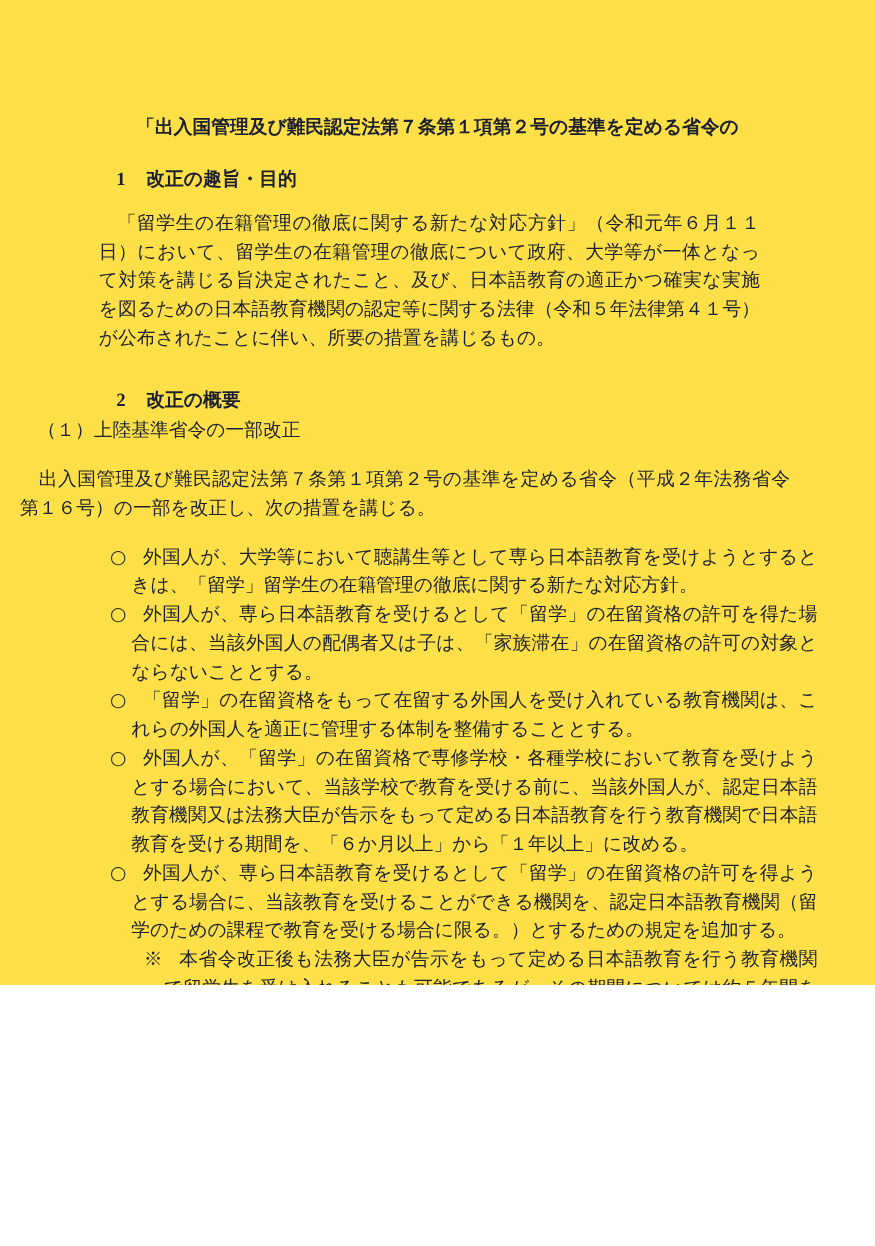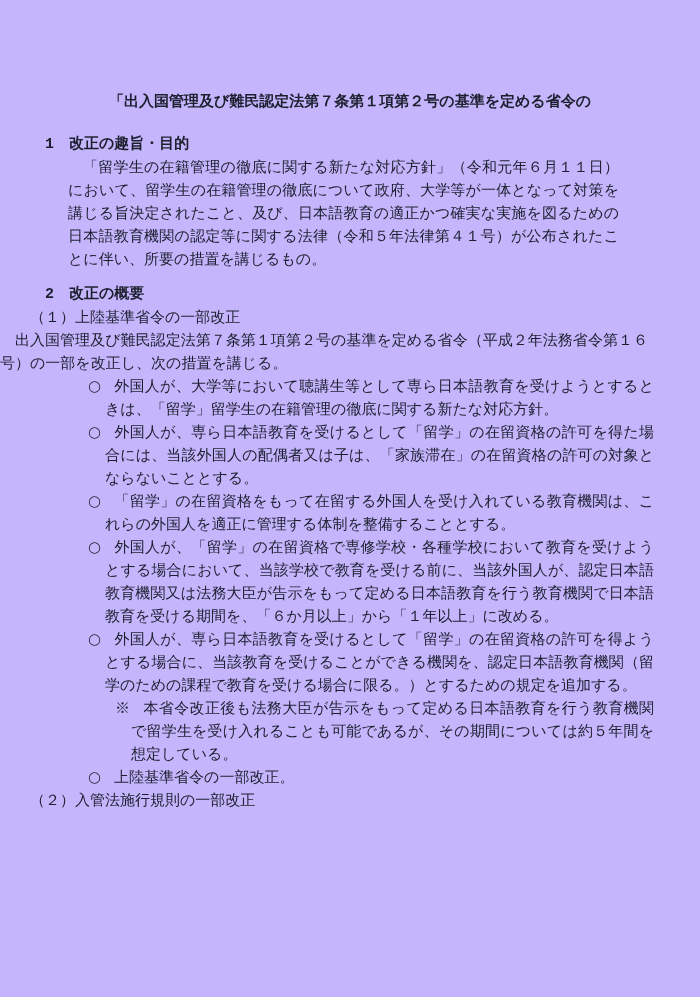--- a/index.html
+++ b/index.html
@@ -3,60 +3,60 @@
 <meta charset="utf-8">
 <style>
   html, body {
     margin: 0;
     padding: 0;
     background: #ffffff;
   }
   .page {
     position: relative;
     width: 700px;
-    height: 997px;
-    background: #c4b5fd;
+    height: 788px;
+    background: #fde047;
     color: #1c1f2e;
     font-family: "DejaVu Serif", "Liberation Serif", serif;
     font-size: 15px;
     line-height: 23px;
     overflow: hidden;
   }
   .doc-title {
     padding-top: 86px;
     text-align: center;
     font-family: "DejaVu Sans", "Liberation Sans", sans-serif;
     font-weight: bold;
     font-size: 15px;
     line-height: 30px;
   }
   .sec-heading {
-    font-family: Liberation Mono, monospace;
+    font-family: Liberation Serif, serif;
     font-weight: bold;
     font-size: 15px;
-    padding-left: 45px;
+    padding-left: 93px;
   }
   .sec-heading .sec-num {
     display: inline-block;
     min-width: 24px;
   }
   .sec-heading-1 { margin-top: 17px; }
-  .sec-heading-2 { margin-top: 12px; }
+  .sec-heading-2 { margin-top: 28px; }
   .body-para {
-    margin: 0;
+    margin: 11px;
     padding-left: 68px;
     padding-right: 81px;
     text-indent: 15px;
     text-align: justify;
   }
   .subsec-heading {
     padding-left: 30px;
   }
   .intro-para {
-    margin: 0;
+    margin: 16px;
     padding-right: 52px;
     text-indent: 15px;
     text-align: justify;
   }
   .item-list { margin: 0; }
   .item {
     padding-left: 105px;
     padding-right: 46px;
     text-indent: -17px;
     text-align: justify;

